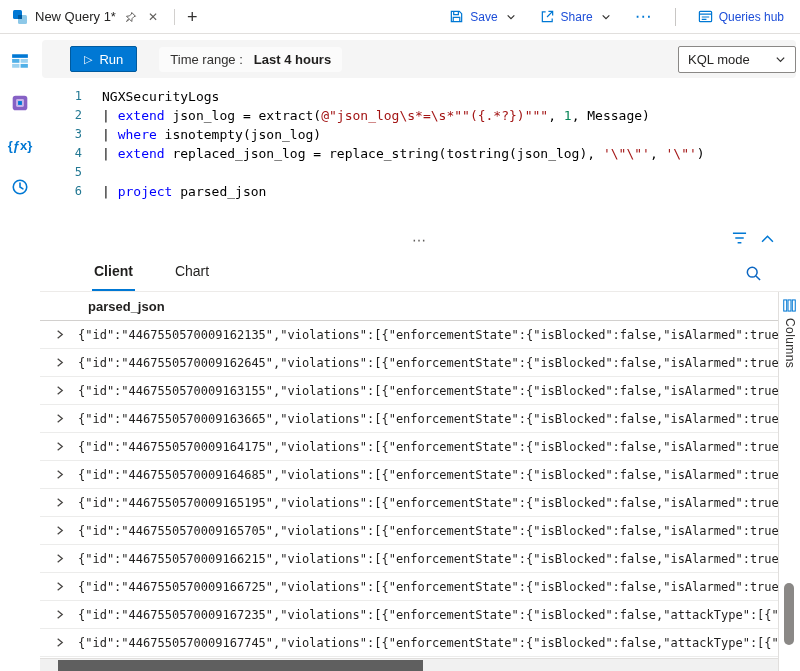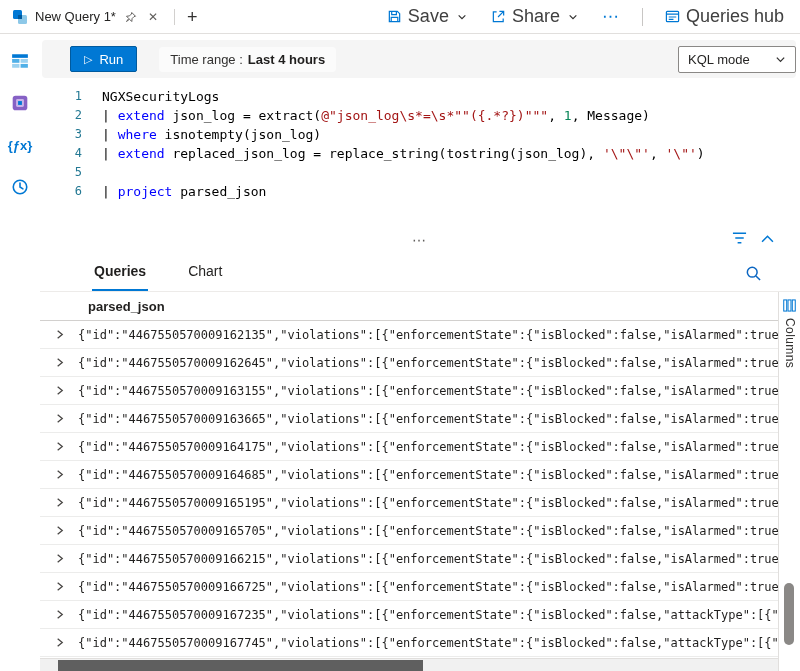--- a/index.html
+++ b/index.html
@@ -13,39 +13,39 @@
 
   
   .topbar { height:34px; display:flex; align-items:center; border-bottom:1px solid #e1dfdd; background:#fff; }
   .tab { display:flex; align-items:center; gap:7px; padding:0 10px 0 12px; height:100%; }
   .tab-title { font-size:13px; color:#252423; white-space:nowrap; }
   .icon-btn { background:none; border:none; padding:2px; cursor:pointer; display:flex; align-items:center; color:#605e5c; font-size:12px; line-height:1; }
   .tab-sep { width:1px; height:16px; background:#d2d0ce; margin:0 4px; }
   .newtab { font-size:18px; color:#323130; padding:0 8px; }
   .topbar-spacer { flex:1; }
   .top-actions { display:flex; align-items:center; gap:20px; padding-right:14px; }
-  .action { display:flex; align-items:center; gap:6px; background:none; border:none; cursor:pointer; font-size:18px; color:#404040; padding:2px 2px; font-family:inherit; }
+  .action { display:flex; align-items:center; gap:6px; background:none; border:none; cursor:pointer; font-size:12px; color:#1d4ed8; padding:2px 2px; font-family:inherit; }
   .action .chev { margin-left:2px; }
   .more-dots { color:#0078d4; font-size:17px; letter-spacing:1px; }
   .vdiv { width:1px; height:18px; background:#c8c6c4; }
 
   
   .content { display:flex; height:637px; }
   .rail { width:40px; display:flex; flex-direction:column; align-items:center; padding-top:16px; gap:20px; background:#fff; }
   .rail-icon { width:22px; height:22px; display:flex; align-items:center; justify-content:center; cursor:pointer; }
   .fx-glyph { color:#0078d4; font-size:13px; font-weight:600; white-space:nowrap; }
   .main { flex:1; display:flex; flex-direction:column; min-width:0; }
 
   
   .toolbar-wrap { padding:6px 4px 0 2px; }
   .toolbar { background:#f5f5f5; border-radius:4px; height:38px; display:flex; align-items:center; }
   .run-btn { background:#0078d4; border:1px solid #005a9e; color:#fff; height:26px; padding:0 13px; margin-left:28px;
              border-radius:2px; display:flex; align-items:center; gap:7px; font-size:13px; cursor:pointer; font-family:inherit; }
   .run-tri { font-size:11px; }
-  .tb-chip { display:flex; align-items:flex-start; gap:5px; background:#fbfbfb; border-radius:4px; padding:5px 11px; margin-left:22px; cursor:pointer; }
+  .tb-chip { display:flex; align-items:flex-start; gap:11px; background:#fbfbfb; border-radius:4px; padding:5px 11px; margin-left:22px; cursor:pointer; }
   .tb-label { color:#323130; }
   .tb-value { font-weight:700; color:#201f1e; }
   .kql-select { margin-left:auto; margin-right:0; background:#fff; border:1px solid #8a8886; border-radius:2px; height:27px;
                 display:flex; align-items:center; justify-content:space-between; width:118px; padding:0 9px; cursor:pointer; }
 
   
   .editor { height:152px; padding-top:9px; font-family:"DejaVu Sans Mono", monospace; font-size:13px; line-height:19px; background:#fff; overflow:hidden; }
   .code-line { display:flex; white-space:pre; }
   .gutter { width:62px; padding-right:20px; text-align:right; color:#237893; font-size:12px; flex:none; }
   .tok-pl { color:#000;text-align:center; }
@@ -222,21 +222,21 @@
           </span>
         <span>
             <svg width="13" height="11" viewBox="0 0 12 10">
               <path d="M1 8l5-5 5 5" fill="none" stroke="#0078d4" stroke-width="1.4"></path>
             </svg>
           </span>
       </span>
     </div>
 
     <div class="results-tabs">
-      <span class="rtab active">Queries</span>
+      <span class="rtab active">Client</span>
       <span class="rtab">Chart</span>
       <span class="search-btn">
         <svg width="17" height="17" viewBox="0 0 16 16">
             <circle cx="6.8" cy="6.8" r="4.6" fill="none" stroke="#0b66c2" stroke-width="1.4"></circle>
             <path d="M10.3 10.3L14.2 14.2" stroke="#0b66c2" stroke-width="1.4"></path>
           </svg>
       </span>
     </div>
 
     <div class="grid">

